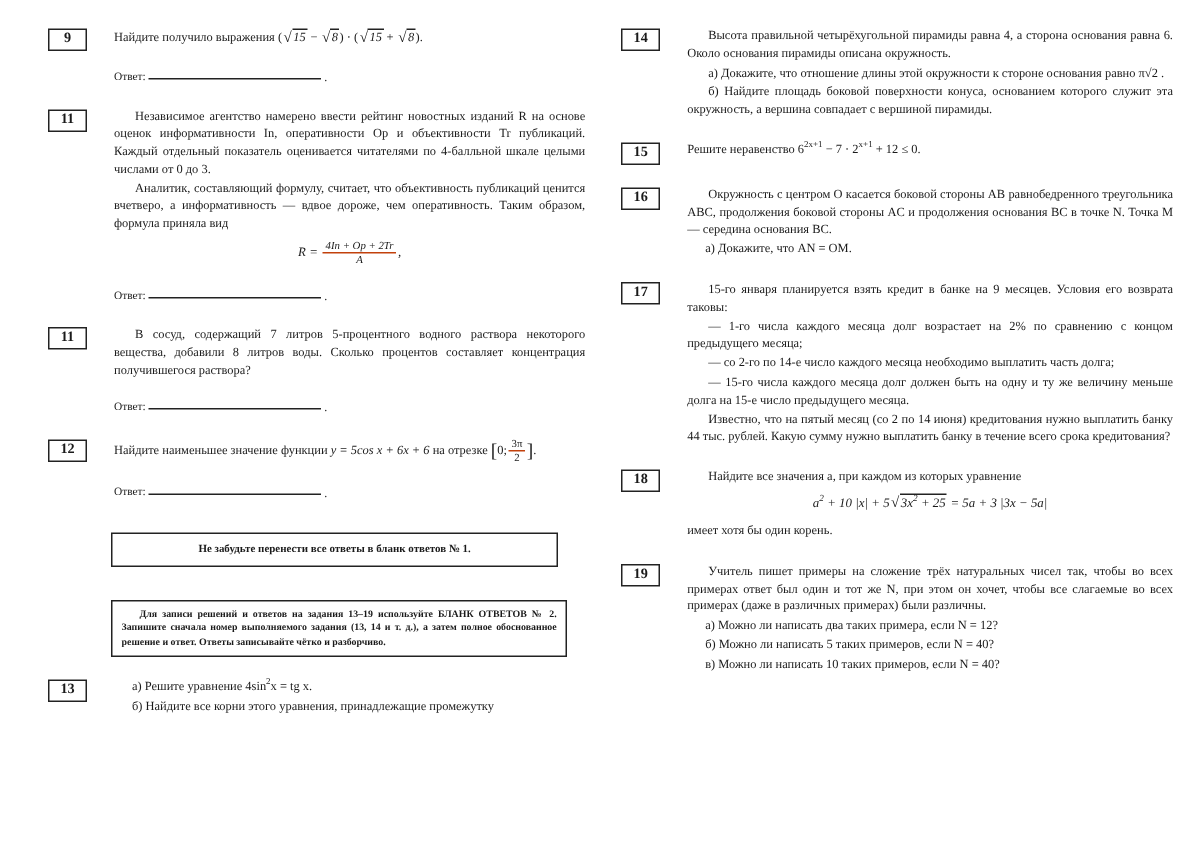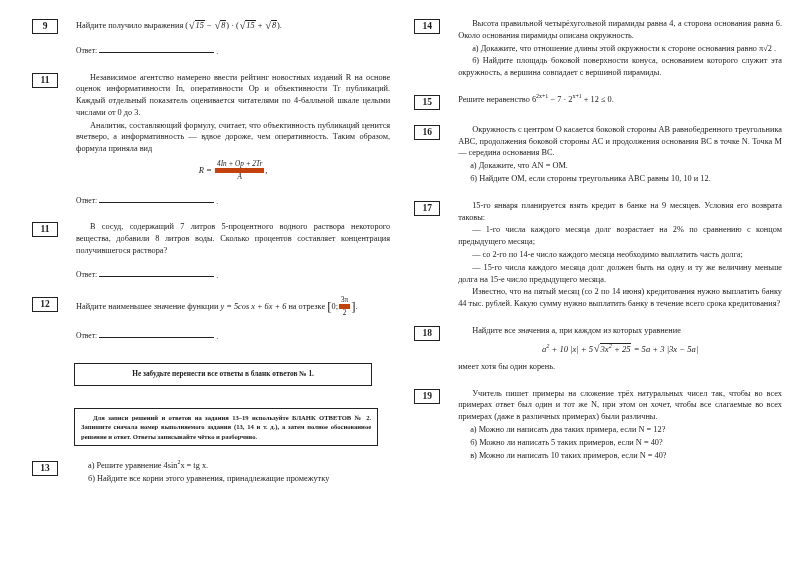--- a/index.html
+++ b/index.html
@@ -97,21 +97,21 @@
     font-style: italic;
   }
   .frac {
     display: inline-block;
     vertical-align: middle;
     text-align: center;
     font-size: 7.2px;
     line-height: 1.15;
     margin: 0 1px;
   }
-  .frac .num { border-bottom: 5px solid #c2410c; padding: 0 2px; display:block; }
+  .frac .num { border-bottom: 1px solid #c2410c; padding: 0 2px; display:block; }
   .frac .den { padding: 0 2px; display: block; }
   .sqrt {
     display: inline-block;
     position: relative;
     padding-left: 1px;
   }
   .sqrt > .radicand {
     border-top: 1px solid #222;
     padding: 0 1px 0 1px;
     margin-left: 0px;
@@ -265,21 +265,20 @@
       </div>
     </div>
 
     <div class="spacer-sm"></div>
 
     <div class="task">
       <div class="task-num">16</div>
       <div class="task-body">
         <p>Окружность с центром O касается боковой стороны AB равнобедренного треугольника ABC, продолжения боковой стороны AC и продолжения основания BC в точке N. Точка M — середина основания BC.</p>
         <p class="sub">а) Докажите, что AN = OM.</p>
-        <p class="sub">б) Найдите OM, если стороны треугольника ABC равны 10, 10 и 12.</p>
       </div>
     </div>
 
     <div class="spacer-sm"></div>
 
     <div class="task">
       <div class="task-num">17</div>
       <div class="task-body">
         <p>15-го января планируется взять кредит в банке на 9 месяцев. Условия его возврата таковы:</p>
         <p>— 1-го числа каждого месяца долг возрастает на 2% по сравнению с концом предыдущего месяца;</p>

